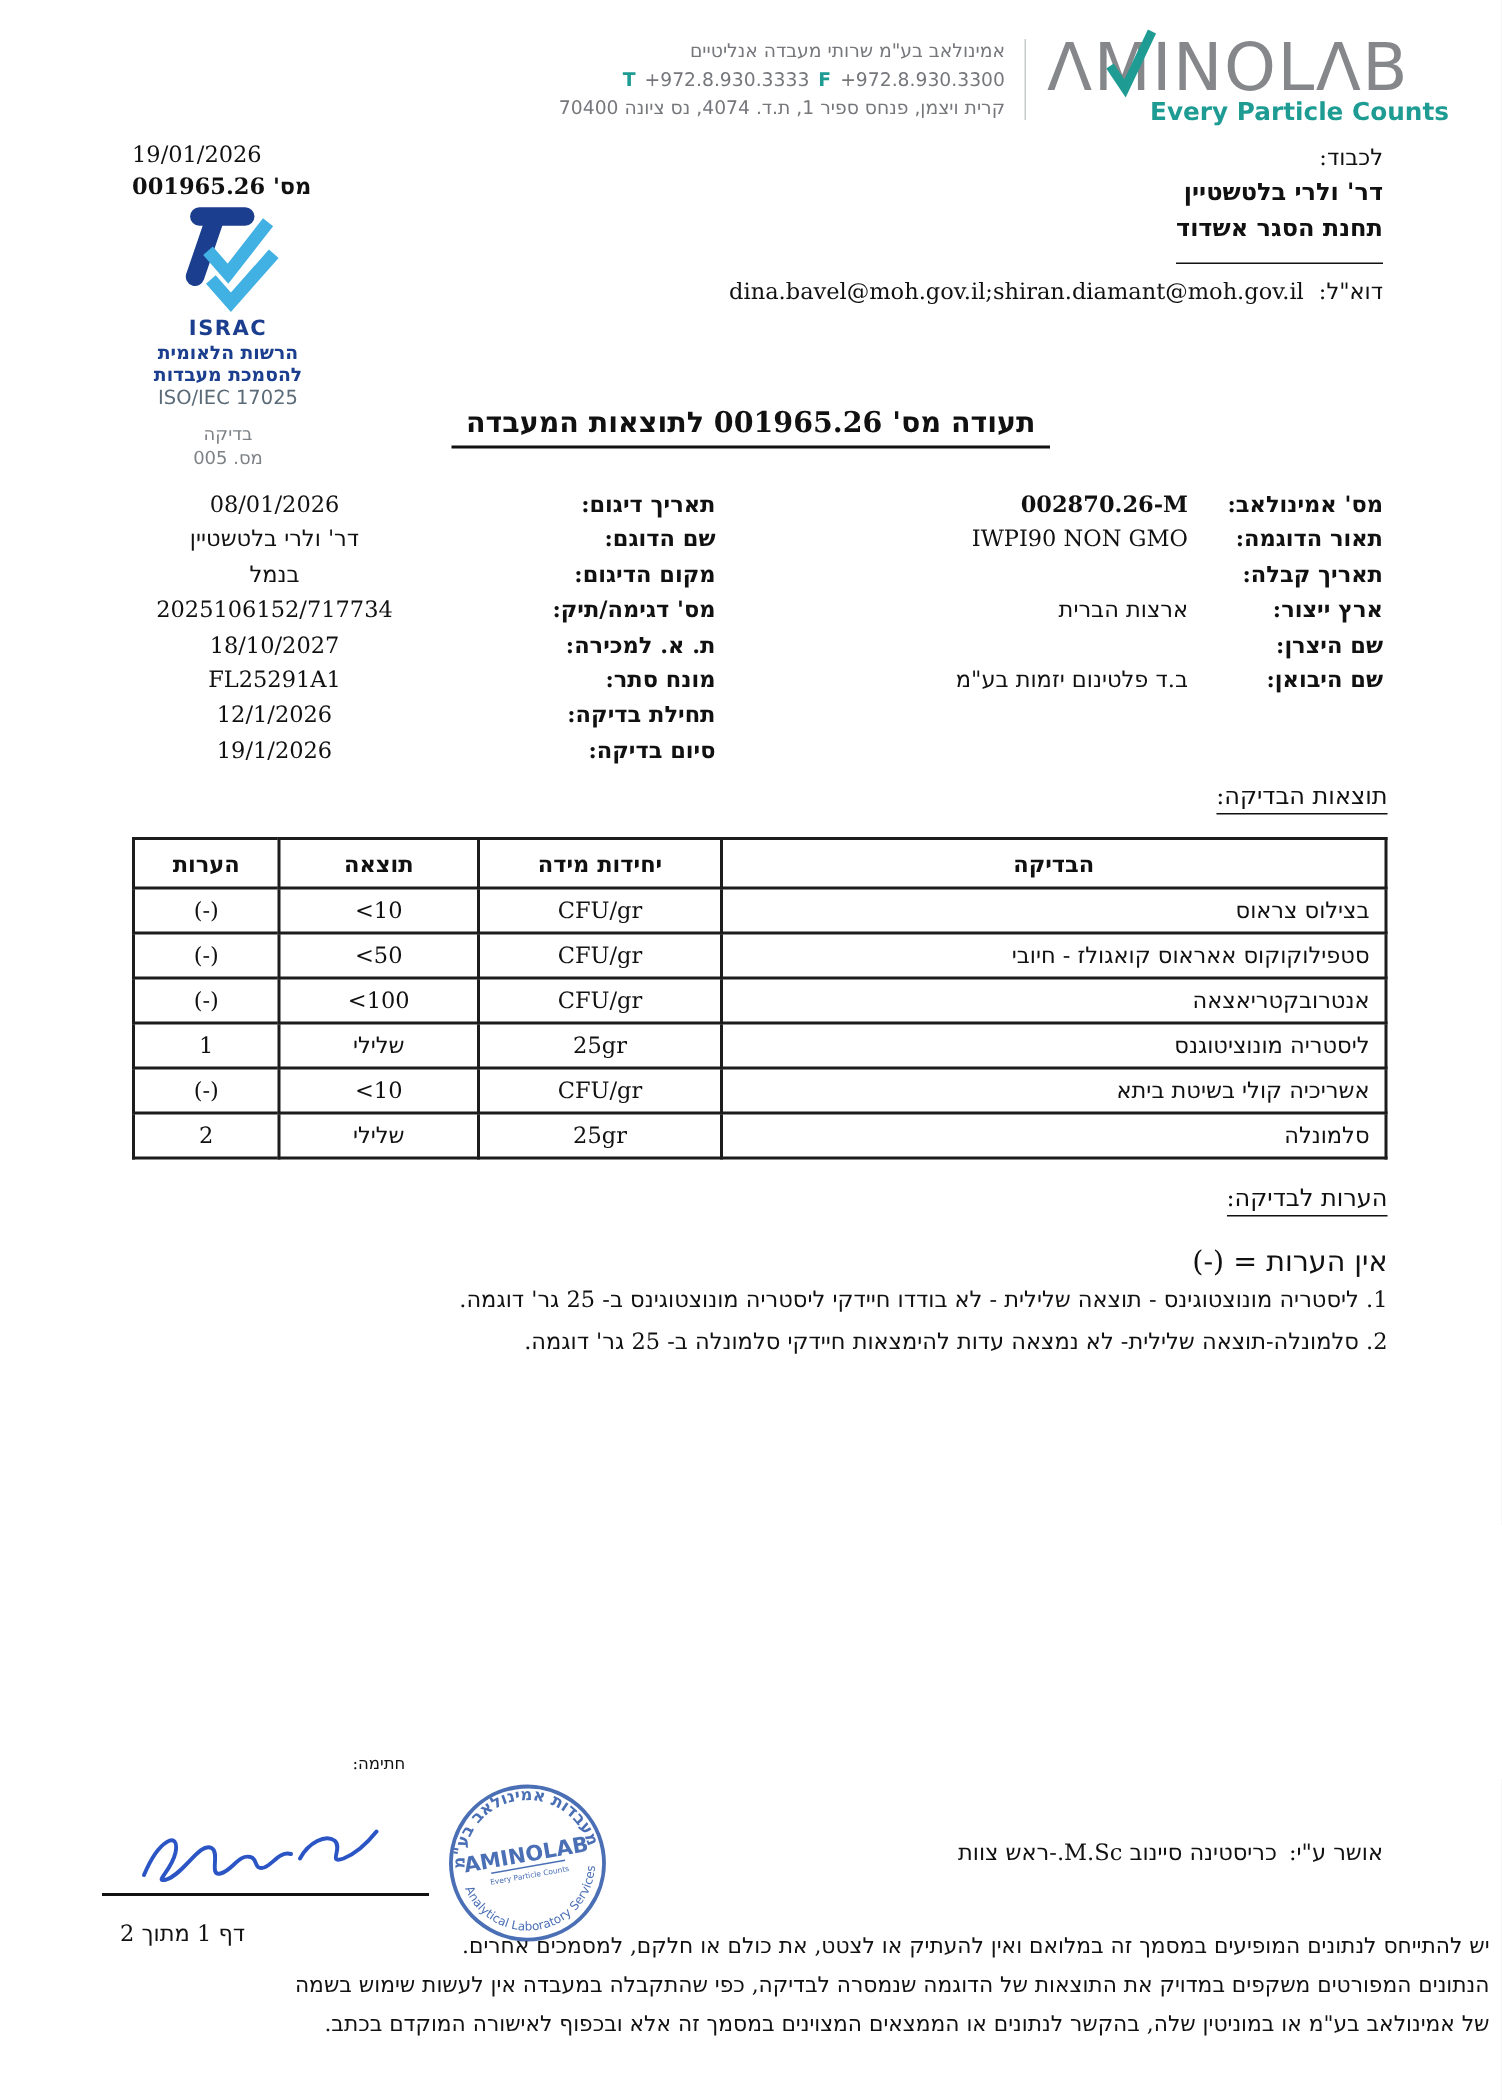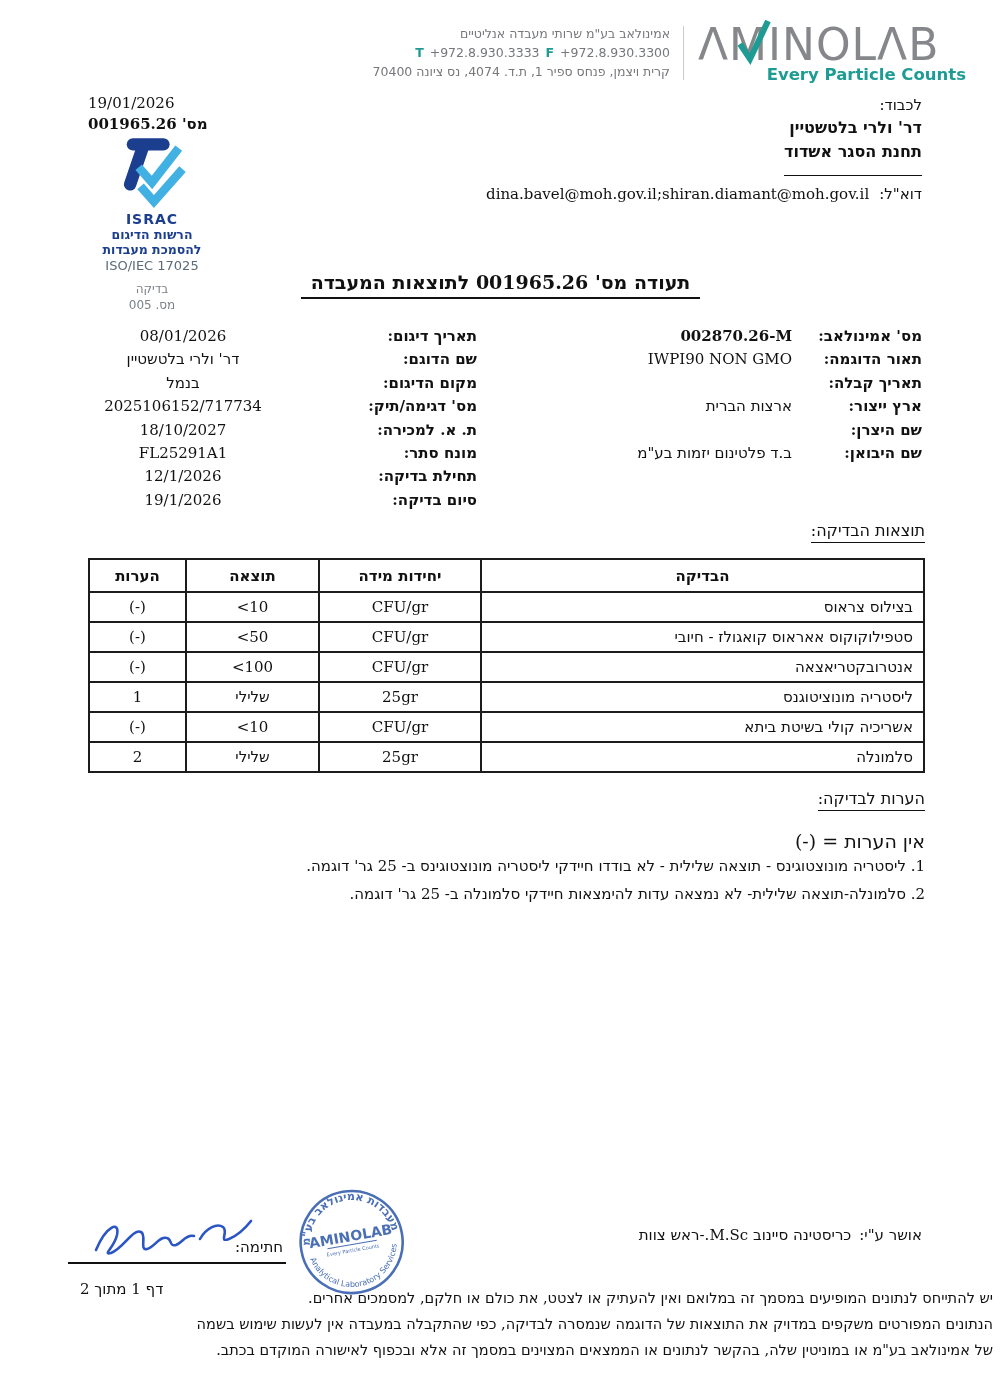--- a/index.html
+++ b/index.html
@@ -62,21 +62,21 @@
 
   
   .remarks-title { position:absolute; top:789px; right:76px; direction:rtl; }
   .no-remarks { position:absolute; top:830px; right:76px; direction:rtl; font-size:19px; }
   .remark-line-1 { position:absolute; top:857px; right:76px; direction:rtl; font-size:15px; }
   .remark-line-2 { position:absolute; top:885px; right:76px; direction:rtl; font-size:15px; }
 
   
   .approved-line { position:absolute; top:1226px; right:79px; direction:rtl; font-size:15px; display:flex; gap:8px; }
   .stamp-wrap { position:absolute; top:1186px; left:296px; transform:rotate(-10deg); }
-  .sig-label { position:absolute; top:1238px; left:235px; font-size:15px; direction:rtl; }
+  .sig-label { position:absolute; top:1169px; left:235px; font-size:11px; direction:rtl; }
   .sig-scribble { position:absolute; top:1208px; left:88px; }
   .sig-line { position:absolute; top:1262px; left:68px; width:218px; height:2px; background:#111; }
   .page-info { position:absolute; top:1280px; left:80px; font-size:15px; direction:rtl; }
 
   
   .footer-block { position:absolute; top:1285px; right:8px; width:985px; direction:rtl; text-align:right; font-size:14.5px; line-height:26px; }
 </style>
 </head>
 <body>
 
@@ -109,21 +109,21 @@
   </div>
 
   <div class="israc-block">
     <svg width="100" height="82" viewBox="0 0 100 86">
       <line x1="30" y1="14" x2="62" y2="14" stroke="#1c3e8e" stroke-width="13" stroke-linecap="round"></line>
       <line x1="40" y1="18" x2="27" y2="56" stroke="#1c3e8e" stroke-width="13" stroke-linecap="round"></line>
       <path d="M36,38 L50,54 L78,18" stroke="#41b0e2" stroke-width="9" fill="none"></path>
       <path d="M38,58 L52,74 L82,40" stroke="#41b0e2" stroke-width="9" fill="none"></path>
     </svg>
     <div class="israc-name">ISRAC</div>
-    <div class="israc-heb">הרשות הדיגום</div>
+    <div class="israc-heb">הרשות הלאומית</div>
     <div class="israc-heb">להסמכת מעבדות</div>
     <div class="israc-iso">ISO/IEC 17025</div>
     <div class="israc-small">
       <div>בדיקה</div>
       <div>מס. 005</div>
     </div>
   </div>
 
   <div class="recipient-block">
     <div>לכבוד:</div>

